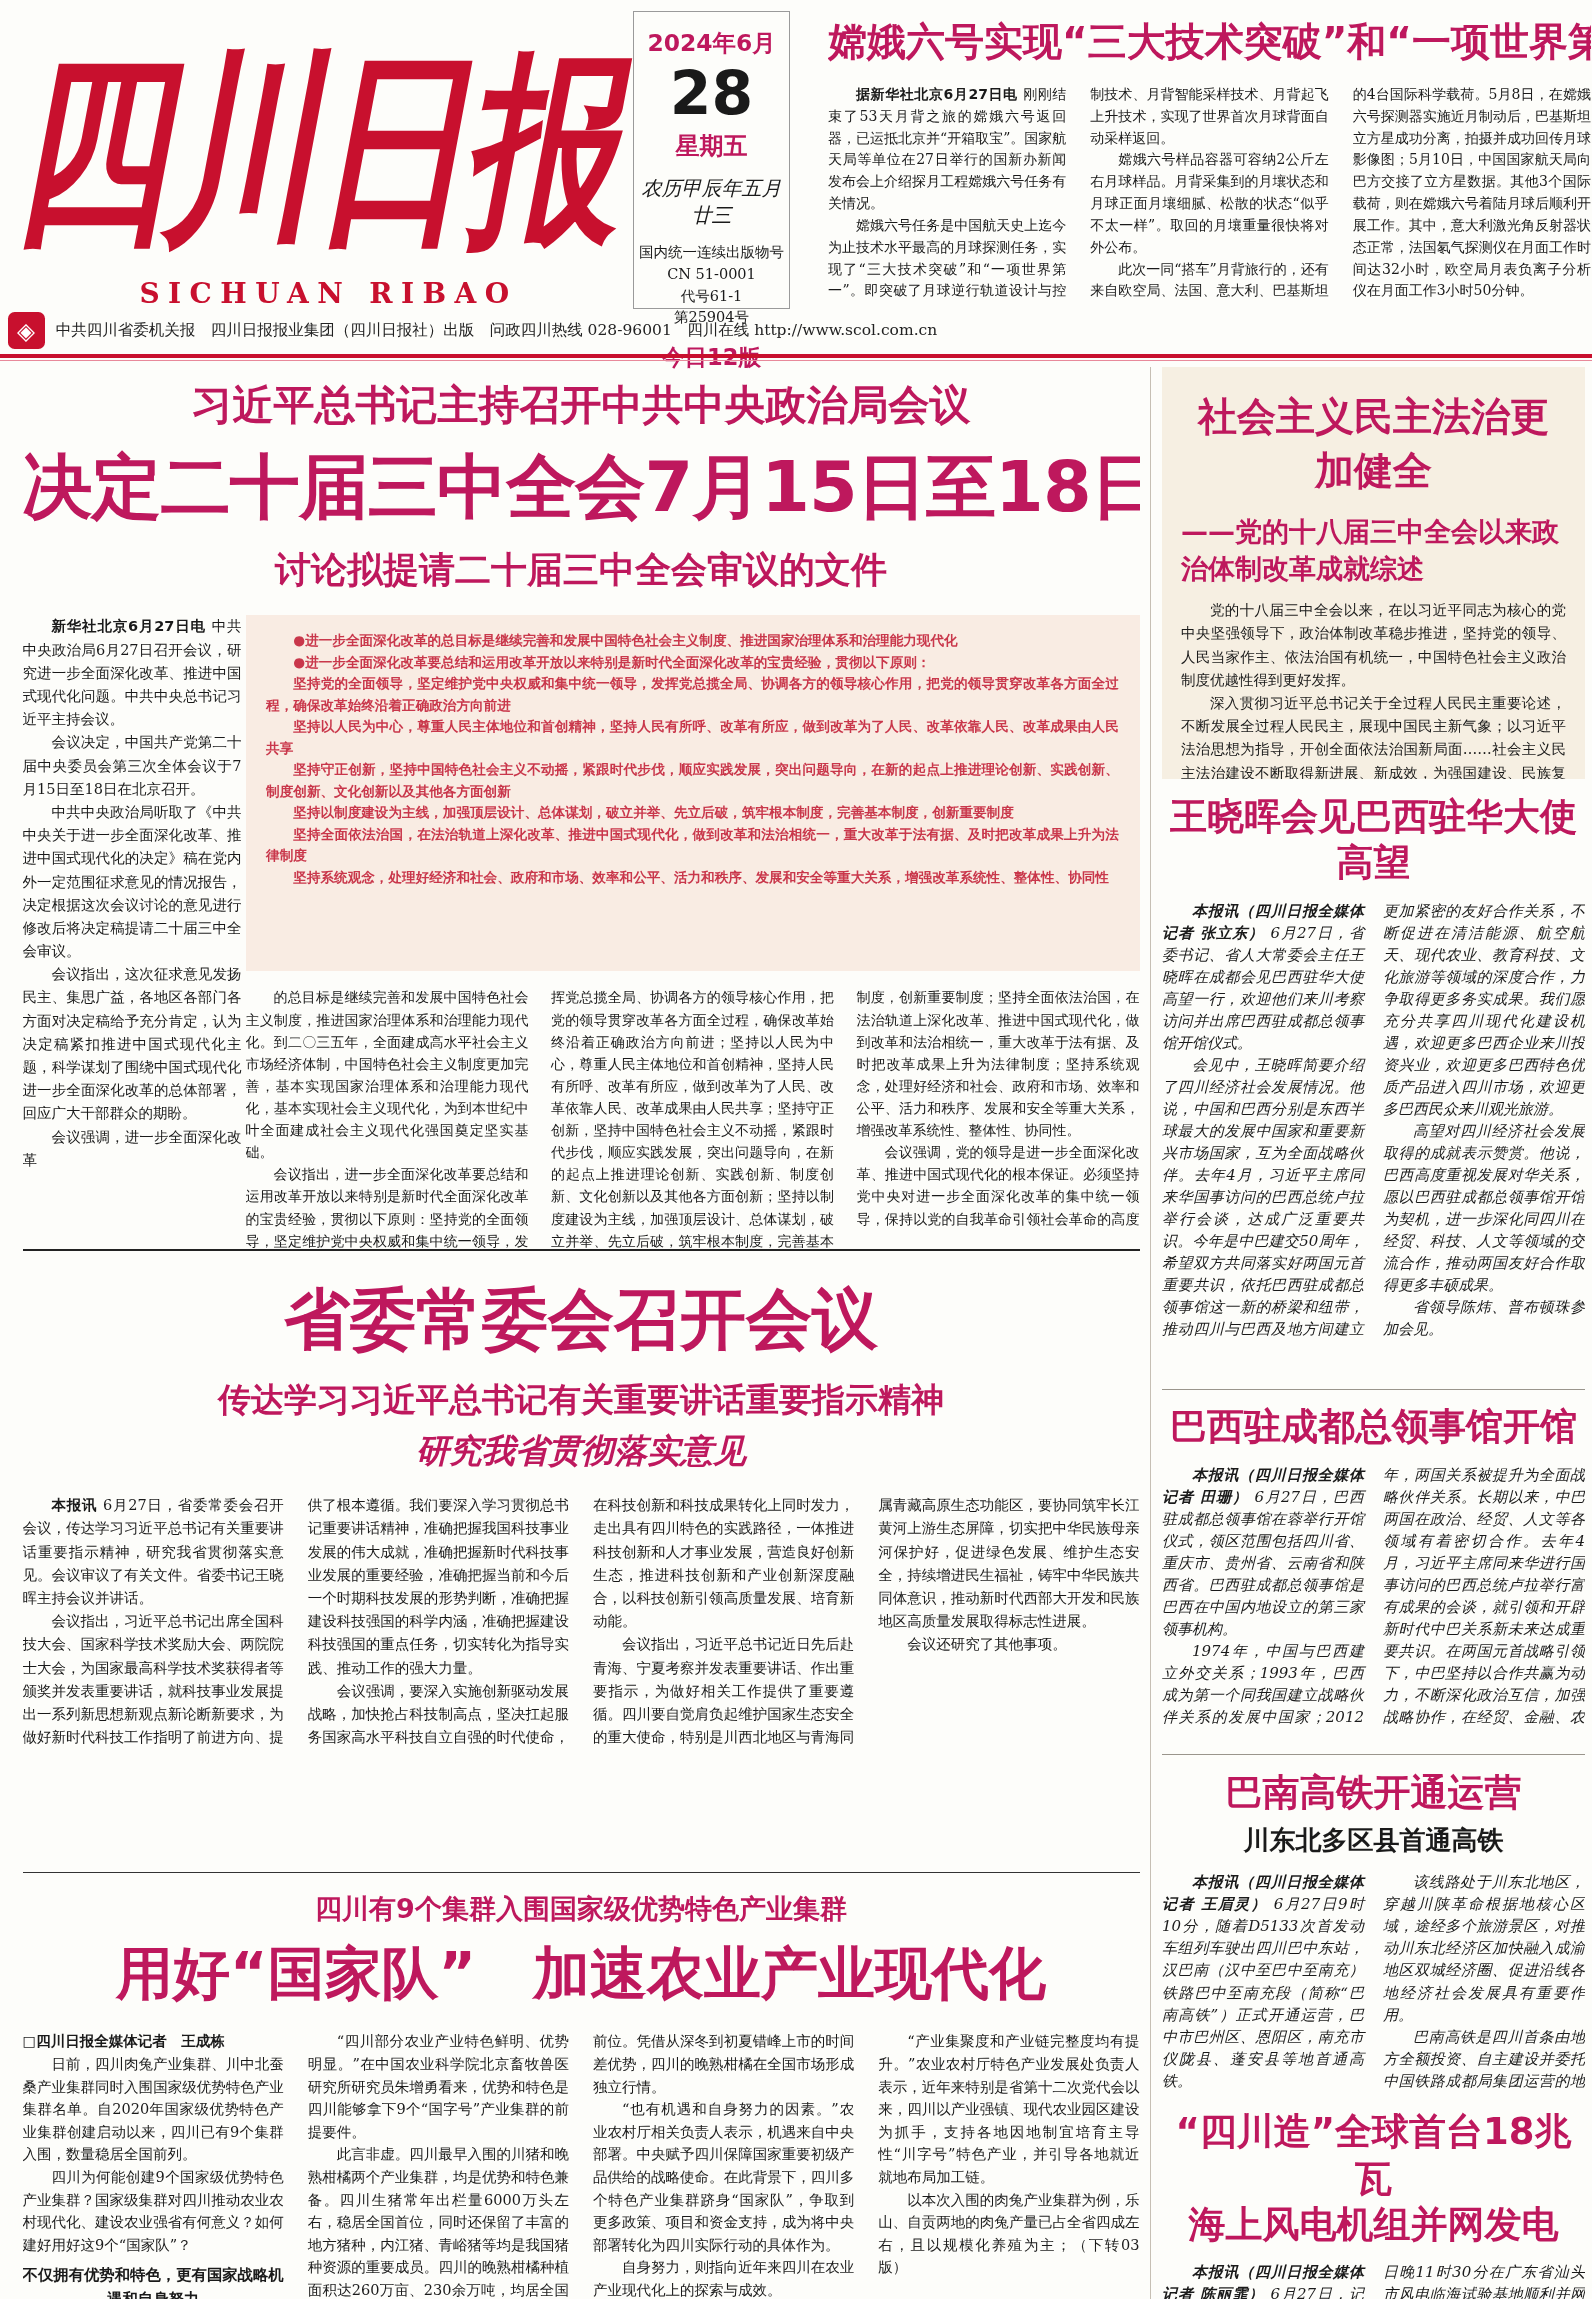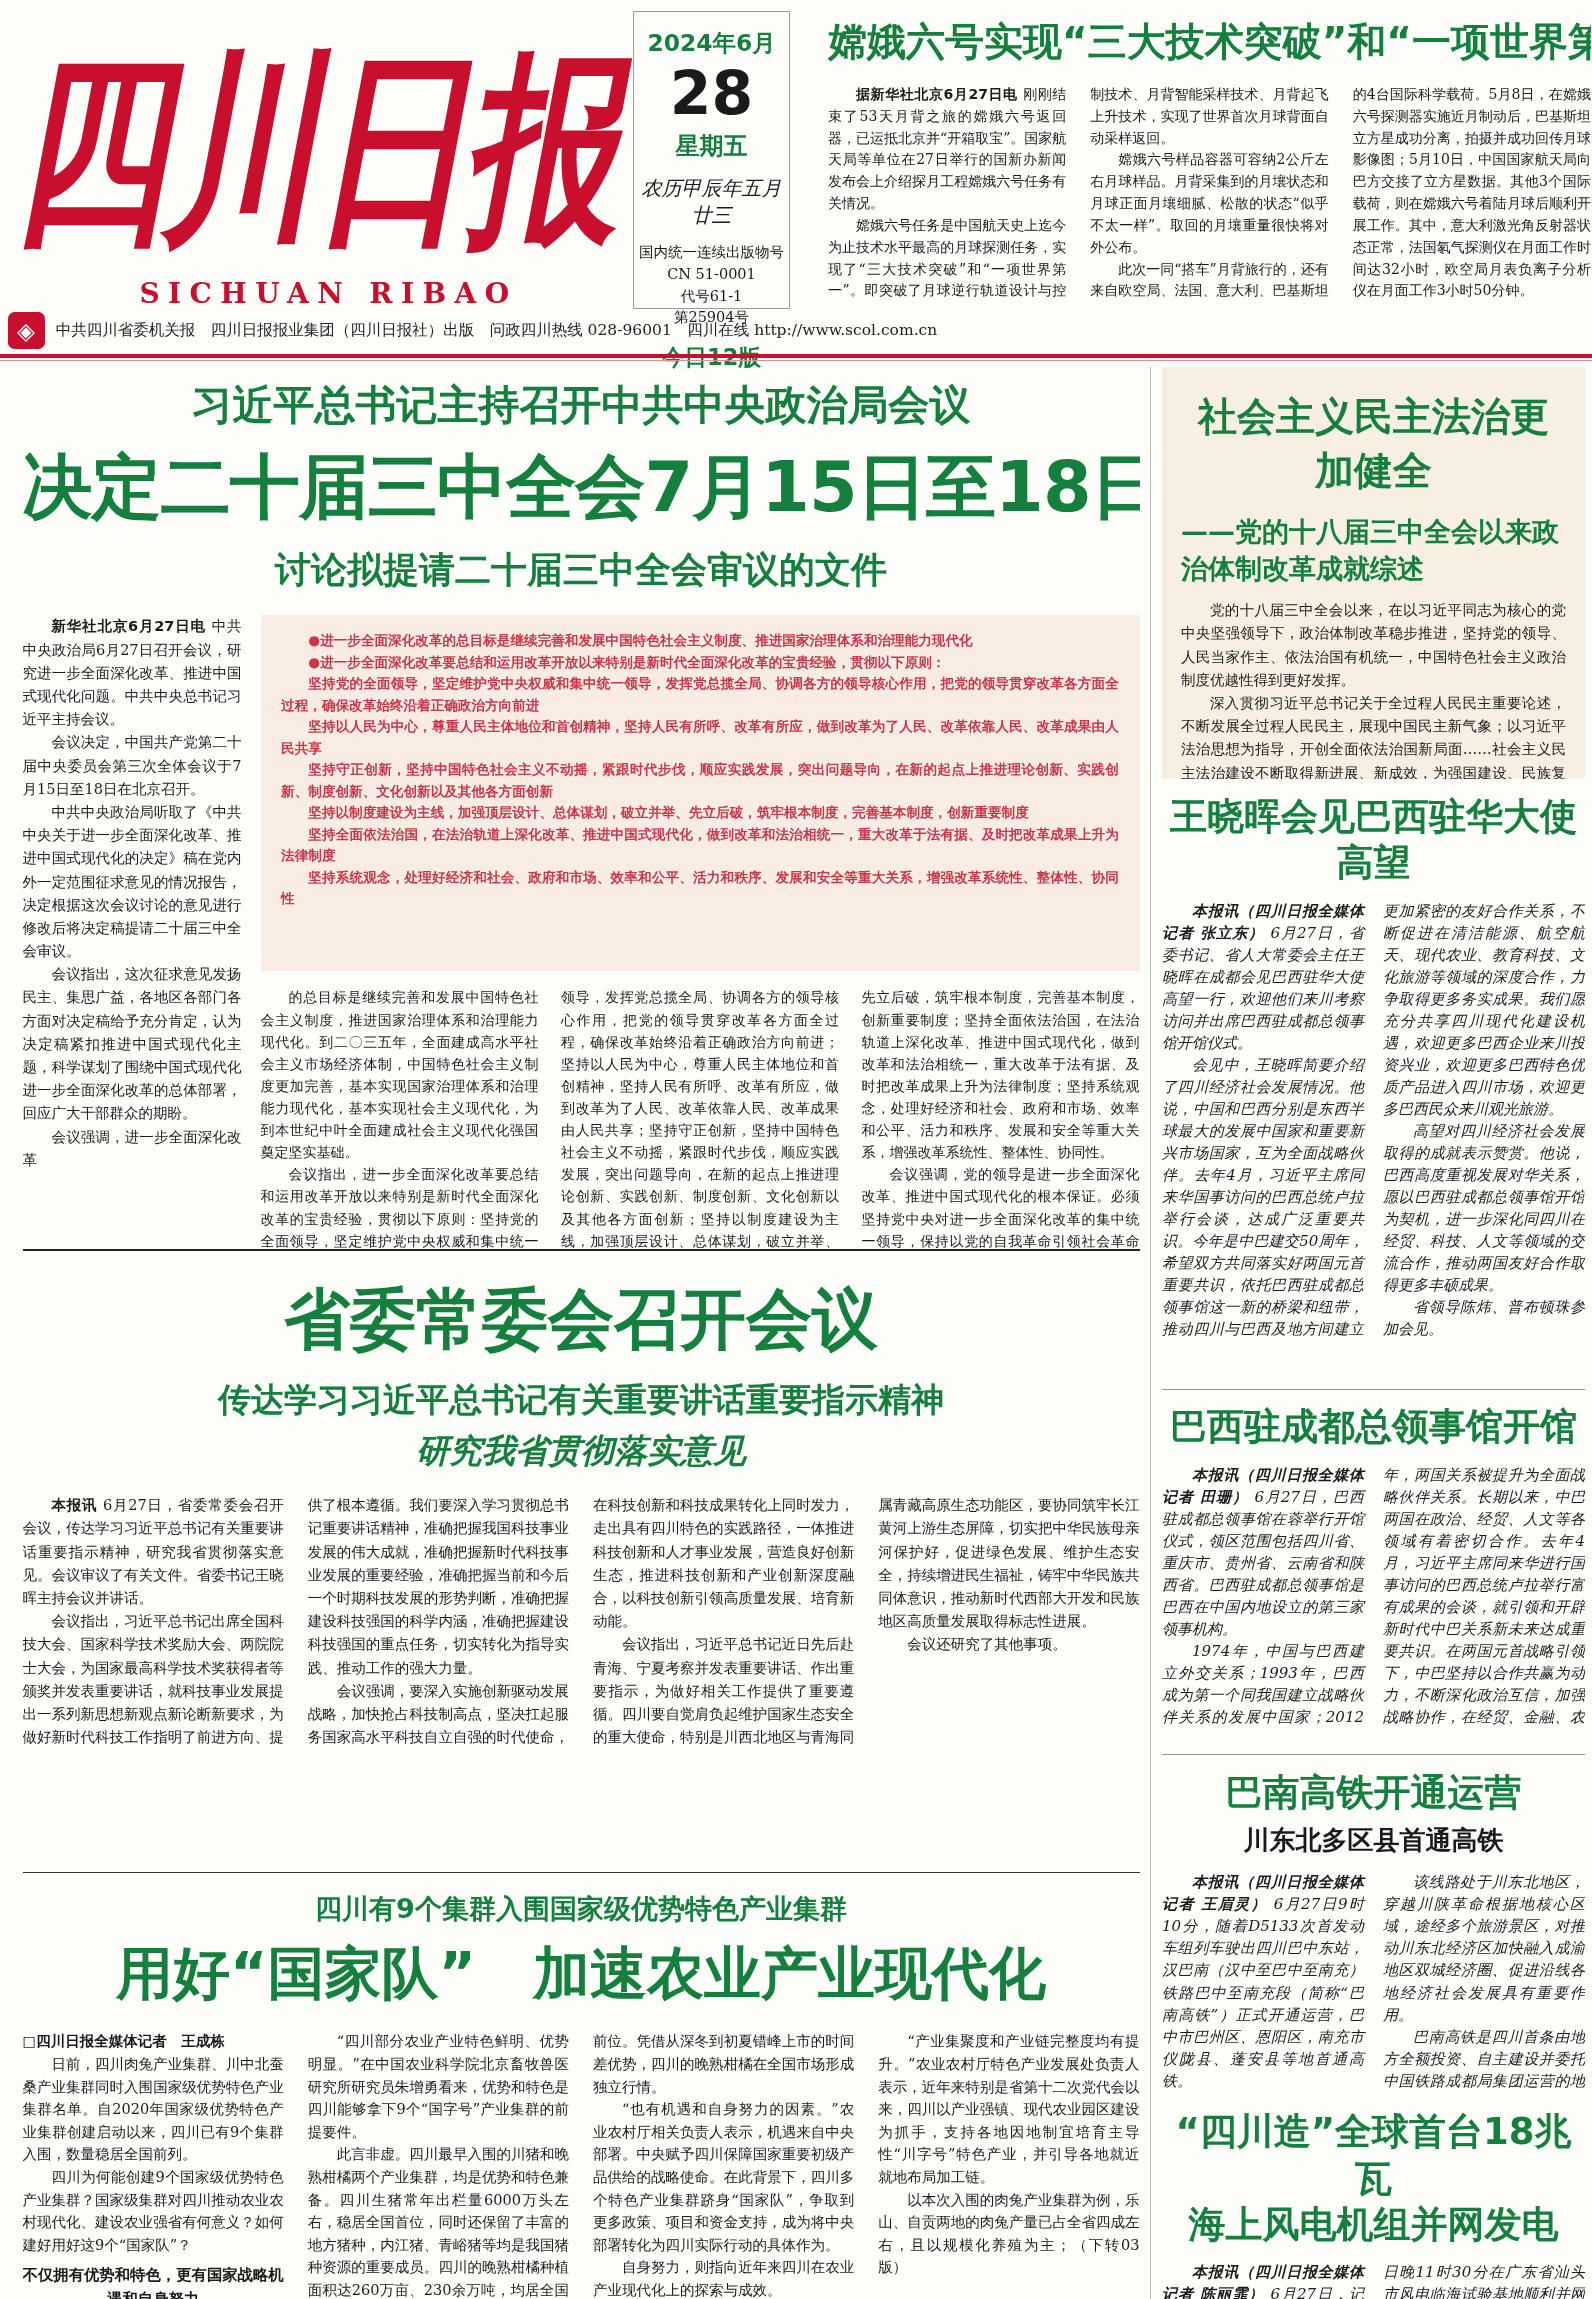--- a/index.html
+++ b/index.html
@@ -2,21 +2,21 @@
 <html style="font-size:15px"><head>
 <meta charset="utf-8">
 <style>
   :root{
     --red:#c8102e; --hl-bg:#f9ece3; --hl-tx:#c9374b; --cream:#f6efe2; --ink:#1a1a1a;
   }
   *{box-sizing:border-box;margin:0;padding:0;}
   body{margin:0;background:#888;}
   .page{position:relative;width:1593px;height:2299px;background:#fdfdfa;overflow:hidden;
         font-family:"DejaVu Serif", serif;color:var(--ink);}
-  .hd{font-family:"DejaVu Sans", "Liberation Sans", sans-serif;color:#15803d;}
+  .hd{font-family:"DejaVu Sans", "Liberation Sans", sans-serif;color:#be185d;}
 
   
   .logo{position:absolute;left:13px;top:19px;width:628px;height:247px;color:var(--red);
         font-weight:bold;font-size:184px;line-height:1.25;letter-spacing:-5.6px;white-space:nowrap;
         transform:scale(0.84,1.12);transform-origin:0 0;font-style:italic;}
   .latin{position:absolute;left:66px;top:277px;width:525px;text-align:center;color:var(--red);
         font-weight:bold;font-size:28px;letter-spacing:8.4px;}
   .date-box{position:absolute;left:633px;top:11.2px;width:157px;height:298px;border:1.9px solid #9a9a9a;
         text-align:center;padding-top:15px;}
   .db-month{font-size:23.4px;font-weight:600;}
@@ -44,21 +44,21 @@
   .para b{font-family:"DejaVu Sans",sans-serif;font-weight:700;}
   .para.byline{text-indent:0;font-weight:600;font-family:"DejaVu Sans",sans-serif;}
   .para.subhead{text-indent:0;text-align:center;font-weight:800;font-family:"DejaVu Sans",sans-serif;
         margin:7.5px 0;font-size:1.06em;}
 
   
   .politburo{position:absolute;left:22.5px;top:367px;width:1117px;height:884px;border-bottom:2.8px solid #222;overflow:hidden;}
   .pb-kicker{text-align:center;font-size:41px;font-weight:800;margin-top:11.2px;}
   .pb-headline{text-align:center;font-size:70px;font-weight:900;margin-top:7.5px;white-space:nowrap;letter-spacing:-0.9px;}
   .pb-subhead{text-align:center;font-size:36px;font-weight:700;margin-top:11.2px;}
-  .pb-body{margin-top:20.6px;display:flex;gap:19px;}
+  .pb-body{margin-top:20.6px;display:flex;gap:4px;}
   .pb-col1{width:219px;flex:none;font-size:14.5px;line-height:1.6;height:656px;overflow:hidden;}
   .pb-right{flex:1;}
   .pb-box{background:var(--hl-bg);color:var(--hl-tx);padding:15px 20.6px;height:356px;overflow:hidden;
         font-size:13.6px;line-height:1.58;font-weight:600;}
   .pb-box .para{text-indent:2em;}
   .pb-lower{margin-top:15px;column-count:3;column-gap:22.5px;font-size:14px;line-height:1.58;height:274px;overflow:hidden;}
 
   
   .standing{position:absolute;left:22.5px;top:1262px;width:1117px;height:611px;border-bottom:1.9px solid #333;overflow:hidden;}
   .sc-headline{text-align:center;font-size:66px;font-weight:900;margin-top:13px;}

